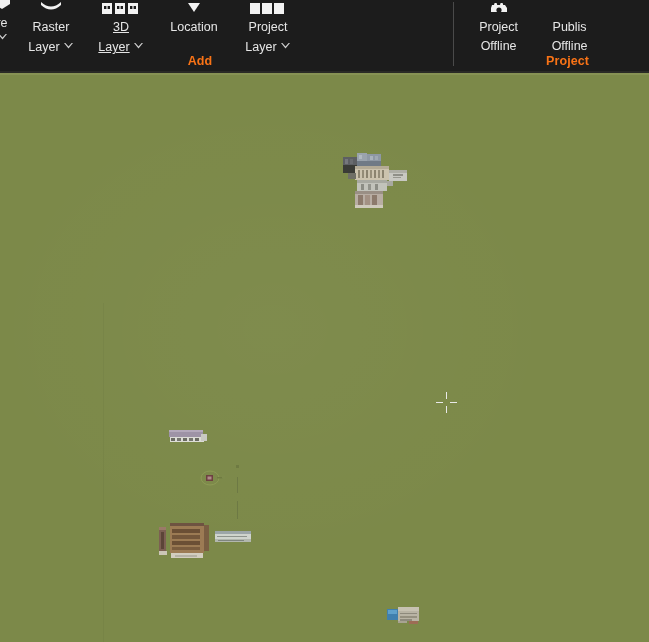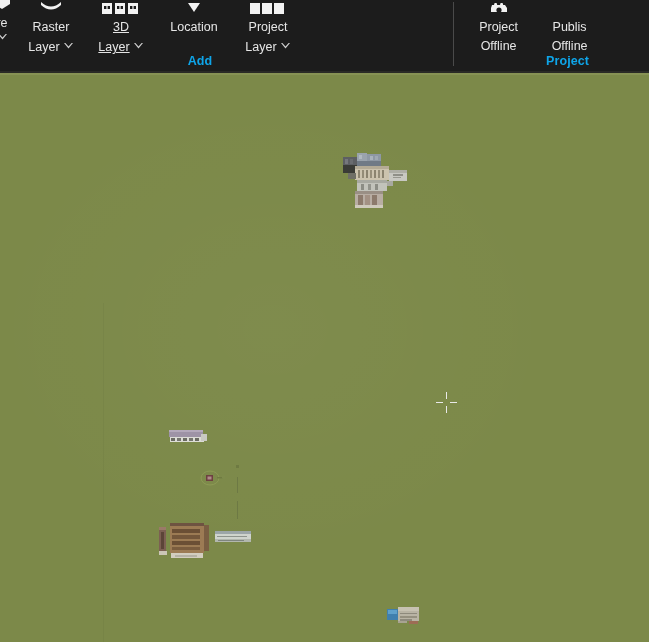--- a/index.html
+++ b/index.html
@@ -46,21 +46,21 @@
     display: flex;
     align-items: flex-start;
     height: 54px;
   }
   .group-title {
     position: absolute;
     bottom: 3px;
     left: 0;
     width: 100%;
     text-align: center;
-    color: #0ea5e9;
+    color: #f97316;
     font-size: 12.5px;
     font-weight: bold;
     letter-spacing: .1px;
     margin-top: 44px;
   }
   .rb-item {
     display: flex;
     flex-direction: column;
     align-items: center;
     justify-content: flex-start;

